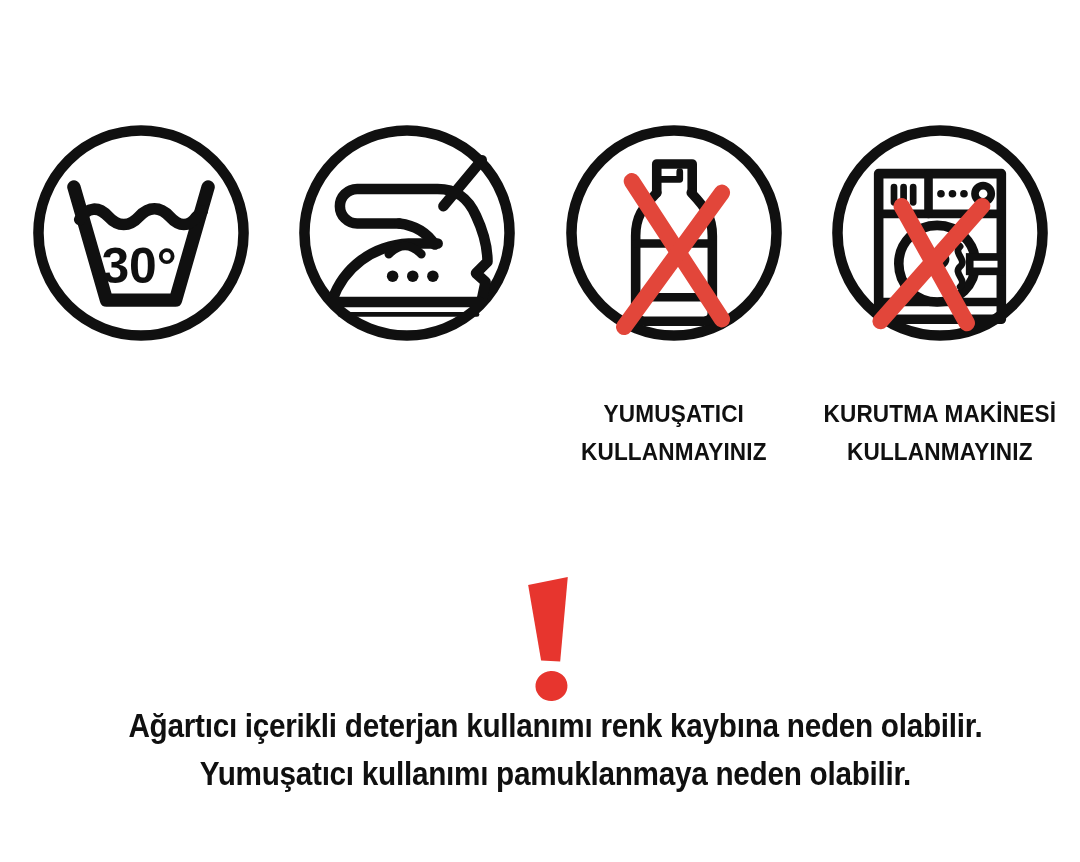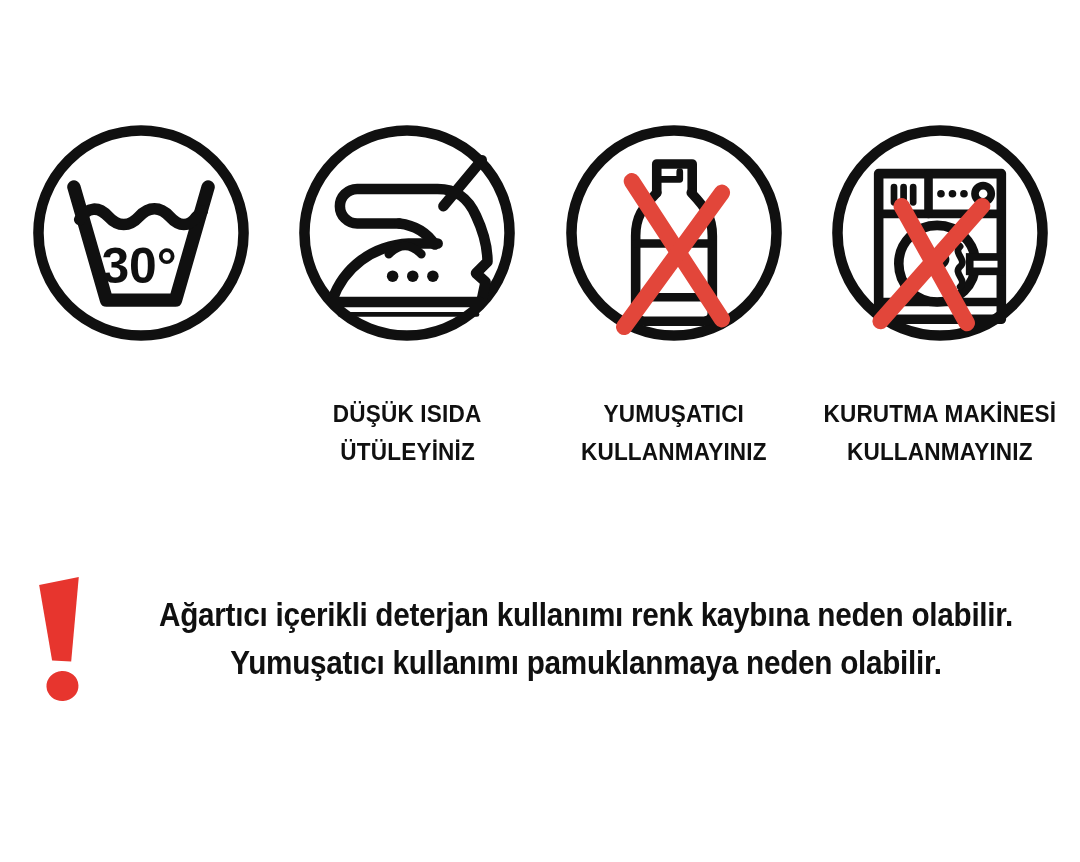--- a/index.html
+++ b/index.html
@@ -56,20 +56,21 @@
     transform-origin:center;
   }
 
   
   .warning-row{
     margin-top:80px;
     padding-left:30px;
     padding-right:10px;
     display:flex;
     align-items:center;
+    flex-direction:column;
   }
   .excl-icon{
     width:62px;height:126px;
     flex:none;
     display:block;
   }
   .warning-text{
     flex:1;
     text-align:center;
     padding-left:10px;
@@ -116,24 +117,20 @@
           <path d="M44,192 H196"></path>
           <path d="M50,205 H193" stroke-width="5"></path>
           <path d="M198,44 L158,92"></path>
         </g>
         <g fill="#101010">
           <circle cx="105" cy="165" r="6"></circle>
           <circle cx="126" cy="165" r="6"></circle>
           <circle cx="147" cy="165" r="6"></circle>
         </g>
       </svg>
-      <div class="care-label">
-        <span class="lbl-line">DÜŞÜK ISIDA</span>
-        <span class="lbl-line">ÜTÜLEYİNİZ</span>
-      </div>
     </div>
 
     <div class="care-item">
       <svg class="care-icon" viewBox="0 0 240 240">
         <circle cx="120" cy="120" r="107" fill="none" stroke="#101010" stroke-width="11"></circle>
         <g fill="none" stroke="#101010" stroke-linecap="round" stroke-linejoin="round">
           <path d="M102,78 V48 h37 V78" stroke-width="10"></path>
           <path d="M104,64 h22 v-8" stroke-width="7"></path>
           <path d="M102,78 C87,94 80,103 80,123 V203 Q80,212 89,212 H151 Q160,212 160,203 V123 C160,103 153,94 138,78" stroke-width="10"></path>
           <path d="M81,131 H159" stroke-width="9"></path>

